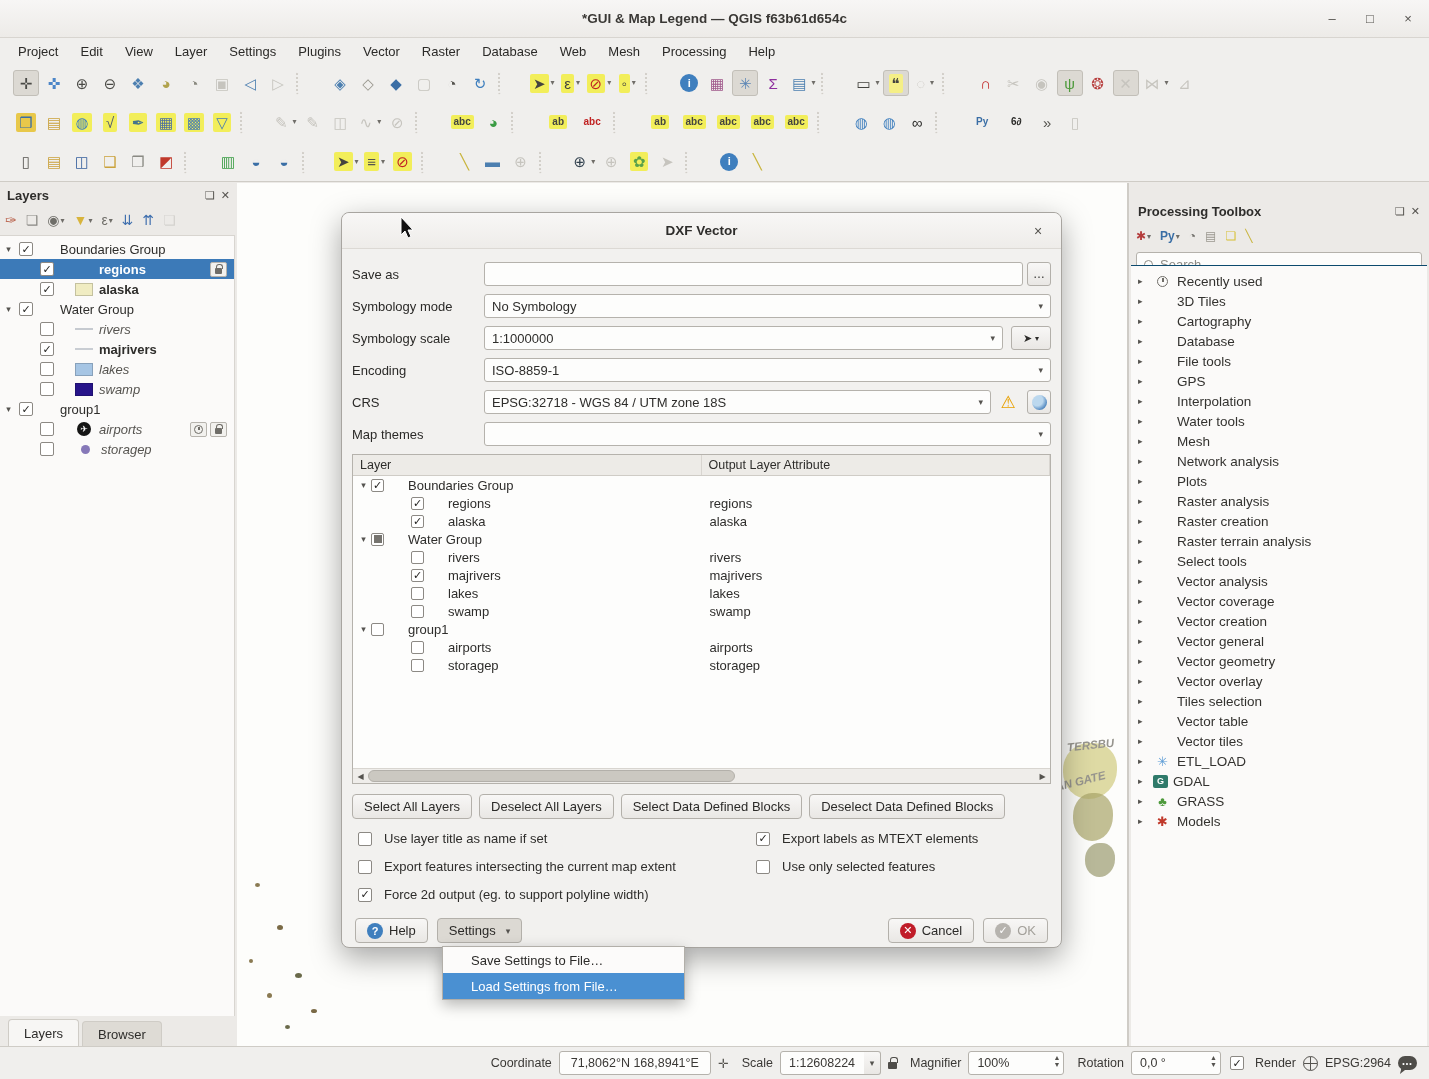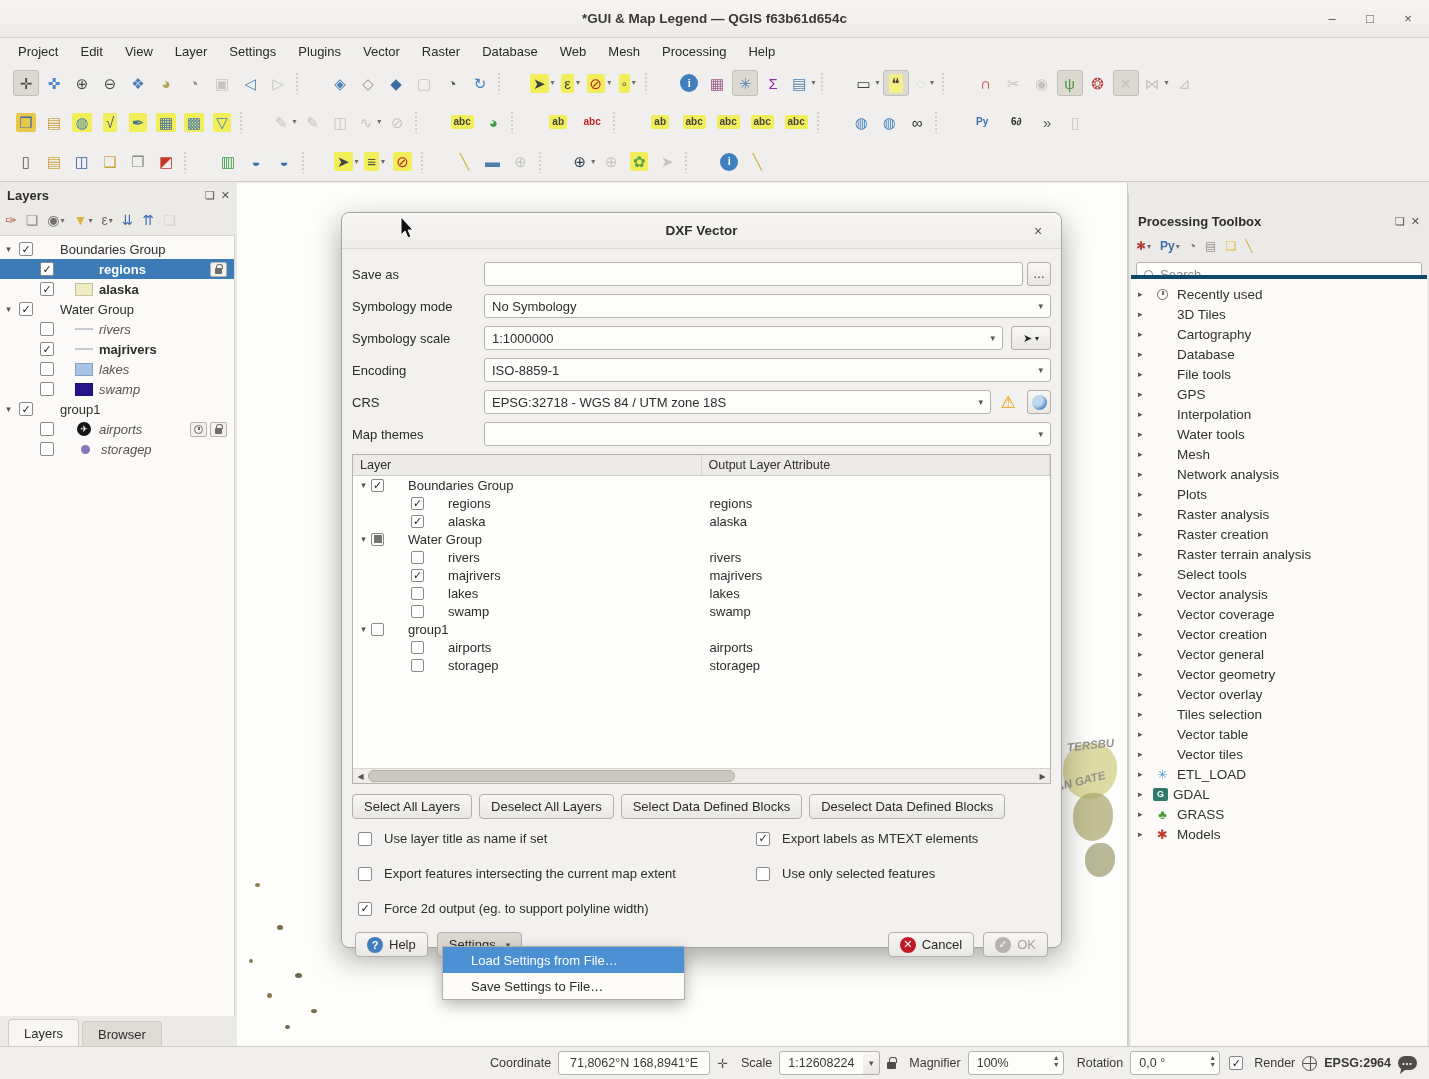--- a/index.html
+++ b/index.html
@@ -137,41 +137,41 @@
 
   .btnrow{display:flex;gap:7px;margin-bottom:12px}
   .btn{height:25px;padding:0 11px;background:linear-gradient(#f8f7f6,#e9e7e4);border:1px solid #b3b0aa;
     border-radius:4px;display:inline-flex;align-items:center;gap:6px;font-size:13px;color:#2b2a28}
   .btn.pressed{background:#dcd9d3}
   .btn.disabled{color:#a3a09a}
   .btn .dd-caret{font-size:9px;color:#55534f;margin-left:4px}
   .qicon{width:16px;height:16px;border-radius:50%;color:#fff;font-size:11px;font-weight:700;
     display:flex;align-items:center;justify-content:center;flex:none}
 
-  .optgrid{display:grid;grid-template-columns:398px 1fr;row-gap:20px;margin:2px 2px 16px 4px}
+  .optgrid{display:grid;grid-template-columns:398px 1fr;row-gap:13px;margin:2px 2px 16px 4px}
   .opt{display:flex;align-items:center;gap:8px;font-size:13px}
 
   .dlg-footer{display:flex;align-items:center;gap:9px;padding:0 3px}
   .spacer{flex:1}
 
   .smenu{position:absolute;left:100px;top:733px;width:243px;background:#fcfbfa;border:1px solid #b2afa9;
     box-shadow:0 5px 14px rgba(0,0,0,.28);z-index:10}
   .smenu-item{height:26px;display:flex;align-items:center;padding:0 28px;font-size:13px;color:#2b2a28}
   .smenu-item.hl{background:#4a90d2;color:#fff}
   #cursor{position:absolute;left:58px;top:3px;z-index:11}
 
   
-  #processing-panel{position:absolute;right:0;top:193px;width:301px;height:863px;background:#eceae7;
+  #processing-panel{position:absolute;right:0;top:183px;width:301px;height:863px;background:#eceae7;
     border-left:1px solid #cfccc6;padding:16px 2px}
   .search-box{margin:3px 5px 4px;height:24px;background:#fdfdfc;border:1px solid #b5b2ac;border-radius:3px;
     display:flex;align-items:center;padding:0 7px;color:#8d8b85}
   .mag{width:9px;height:9px;border:1.5px solid #8d8b85;border-radius:50%;position:relative;margin-right:7px;flex:none}
   .mag::after{content:"";position:absolute;width:5px;height:1.5px;background:#8d8b85;transform:rotate(45deg);
     right:-4px;bottom:-1px}
-  #proc-tree{position:absolute;top:82px;left:2px;right:2px;bottom:0;background:#fbfaf9;border-top:4px solid #0c4a6e;
+  #proc-tree{position:absolute;top:82px;left:2px;right:2px;bottom:0;background:#fbfaf9;border-top:1px solid #0c4a6e;
     padding-top:5px}
   .prow{height:20px;display:flex;align-items:center;padding-left:7px;font-size:13.5px;color:#33322f}
   .prow .exp{width:15px;font-size:9px;color:#55534f}
   .prow .exp::before{content:"▸"}
   .pi{width:19px;height:16px;margin-right:5px;display:flex;align-items:center;justify-content:center;
     font-weight:700;flex:none}
   .pi-qgis{color:#77b527;font-size:14.5px}
   .pi-clock i{width:11px;height:11px;border:1.5px solid #6f6d68;border-radius:50%;position:relative;display:block}
   .pi-clock i::before{content:"";position:absolute;left:4px;top:1px;width:1.5px;height:4px;background:#6f6d68}
   .pi-snowflake{color:#5b9bd5;font-size:13px}
@@ -1127,23 +1127,23 @@
       </div>
       <div class="btn disabled">
         <span class="qicon" style="background:#b6b3ae">✓</span>
         <span>OK</span>
       </div>
     </div>
   </div>
 
   <div class="smenu">
 
+      <div class="smenu-item">Save Settings to File…</div>
+
       <div class="smenu-item hl">Load Settings from File…</div>
-
-      <div class="smenu-item">Save Settings to File…</div>
     </div>
   <svg id="cursor" width="16" height="24" viewBox="0 0 16 24">
     <polygon points="1,1 1,19 5,15 8,22 11,20.5 8,14 13,14" fill="#111" stroke="#fff" stroke-width="1"></polygon>
   </svg>
 </div>
 
 <div id="processing-panel">
   <div class="panel-header">
     <span>Processing Toolbox</span>
     <span class="ph-icons">
@@ -1548,15 +1548,15 @@
     <span class="arrows">
         <span>▲</span>
         <span>▼</span>
       </span>
   </div>
   <span class="cb cb-on"></span>
   <span>Render</span>
   <span>
       <i class="sb-globe"></i>
     </span>
-  <span style="font-weight:700">EPSG:2964</span>
+  <span style="font-weight:400">EPSG:2964</span>
   <span class="bubble">•••</span>
 </div>
 
 </body></html>

